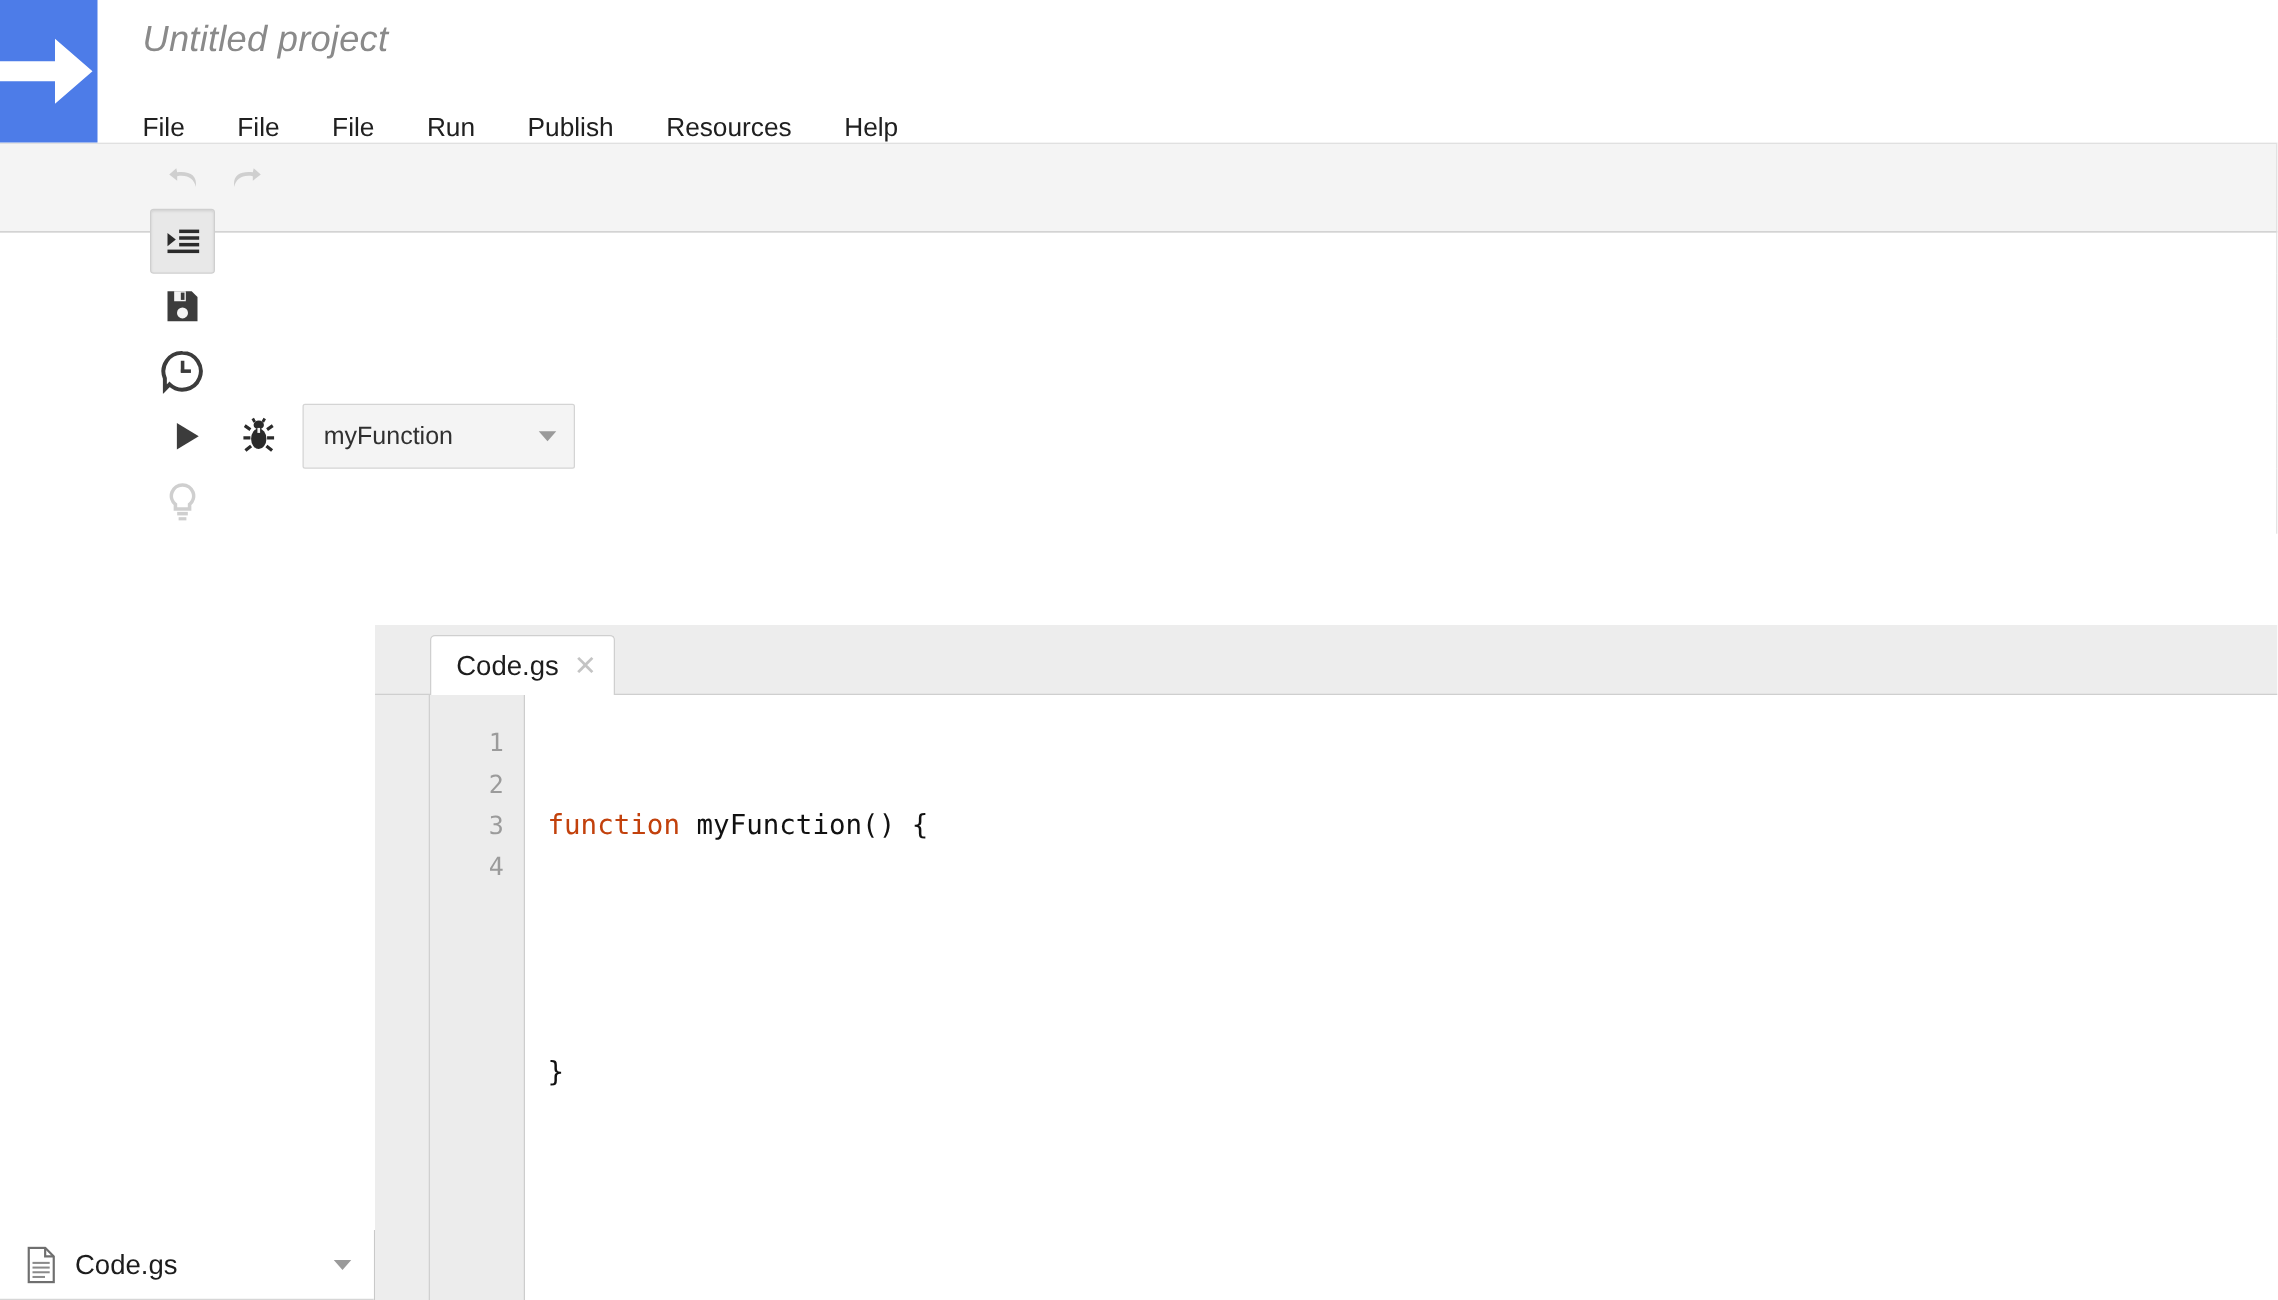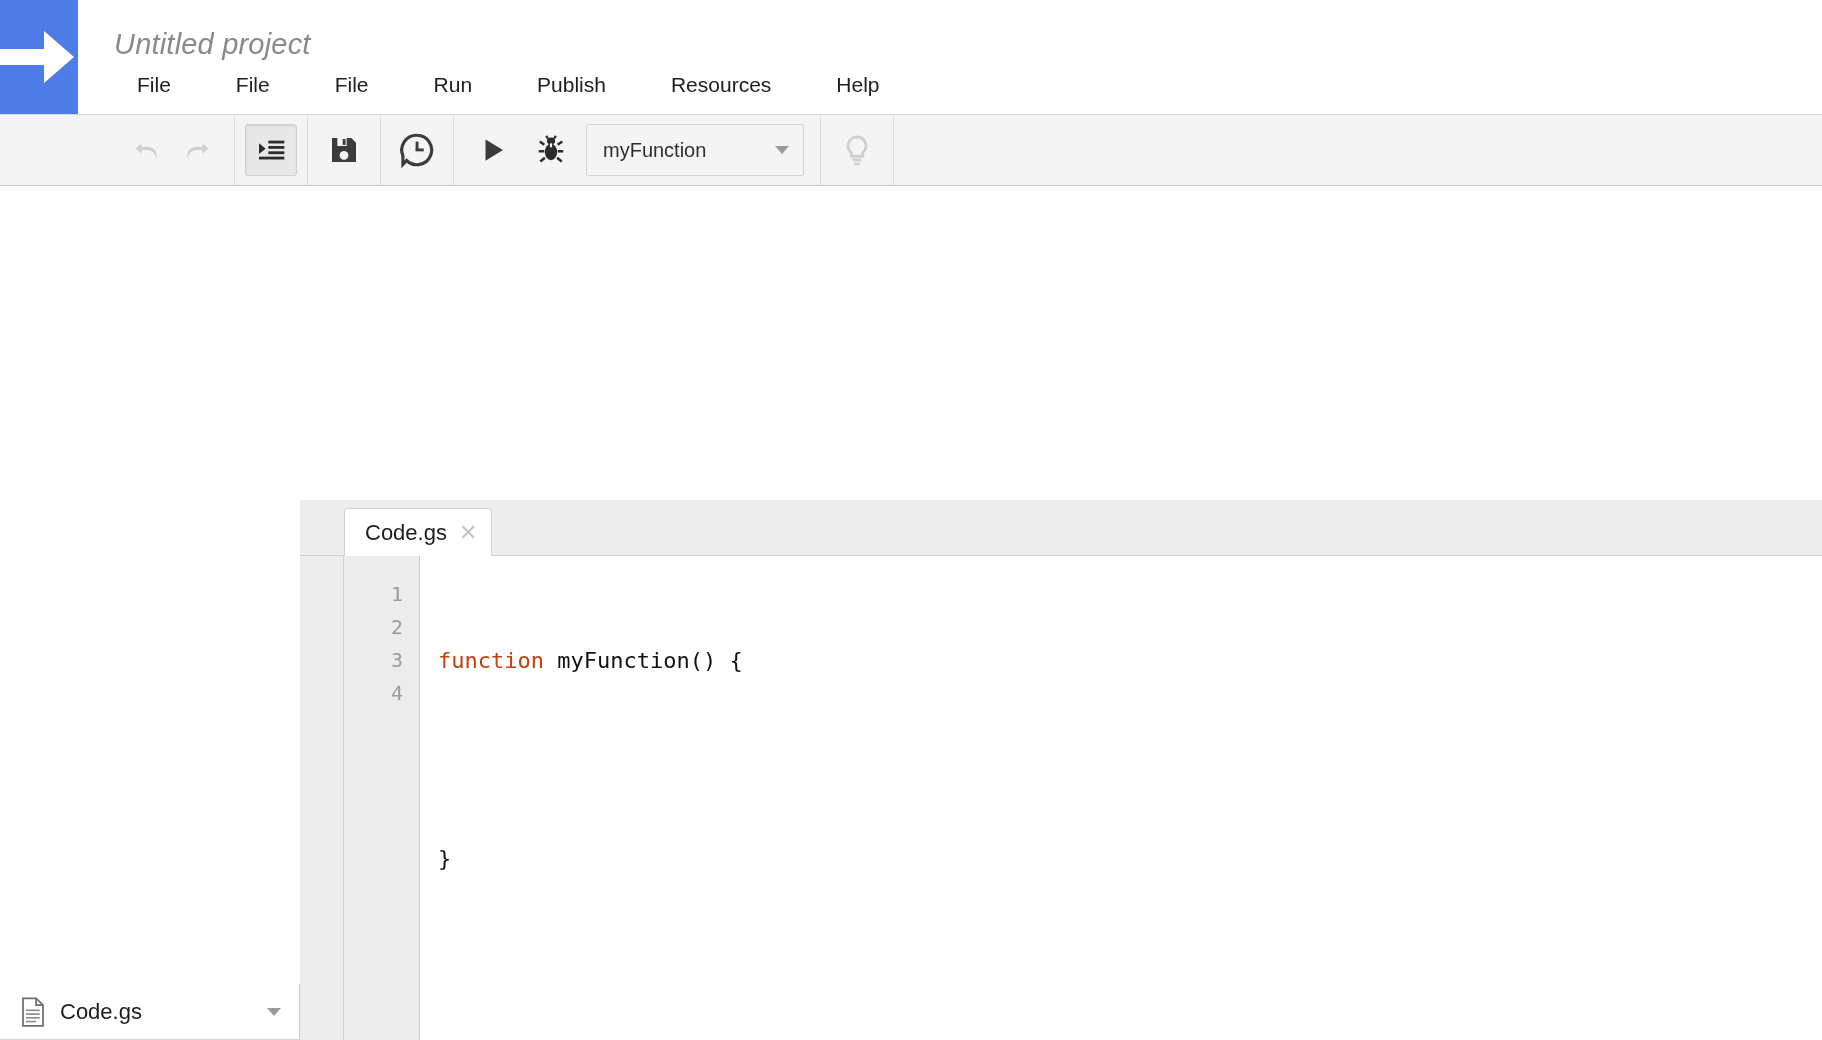--- a/index.html
+++ b/index.html
@@ -32,21 +32,22 @@
     left: 0; top: 50%;
     transform: translateY(-50%);
     width: 78px; height: 64px;
     display: block;
   }
   .header-text {
     padding-left: 36px;
     display: flex;
     flex-direction: column;
     justify-content: flex-start;
-    padding-top: 24px;
+    padding-top: 12px;
+    gap: 30px;
   }
   .project-title {
     font-size: 29px;
     font-style: italic;
     color: #8a8a8a;
     letter-spacing: 0.2px;
     line-height: 40px;
     white-space: nowrap;
   }
   .menubar {
@@ -54,33 +55,33 @@
     align-items: center;
     margin-top: 6px;
   }
   .menu-item {
     font-size: 21px;
     color: #202020;
     padding: 3px 0;
     margin-right: 42px;
     white-space: nowrap;
     cursor: default;
-    margin-left: 23px;
   }
   .menu-item:last-child { margin-right: 0; text-align: right; }
 
   
   .toolbar {
     height: 72px;
     background: #f4f4f4;
     border-top: 1px solid #d9d9d9;
     border-bottom: 1px solid #c8c8c8;
     display: flex;
     align-items: stretch;
     padding-left: 110px;
+    flex-direction: column;
   }
   .tgroup {
     display: flex;
     align-items: center;
     border-right: 1px solid #dcdcdc;
     padding: 0 10px;
   }
   .tbtn {
     width: 52px; height: 52px;
     display: flex;

